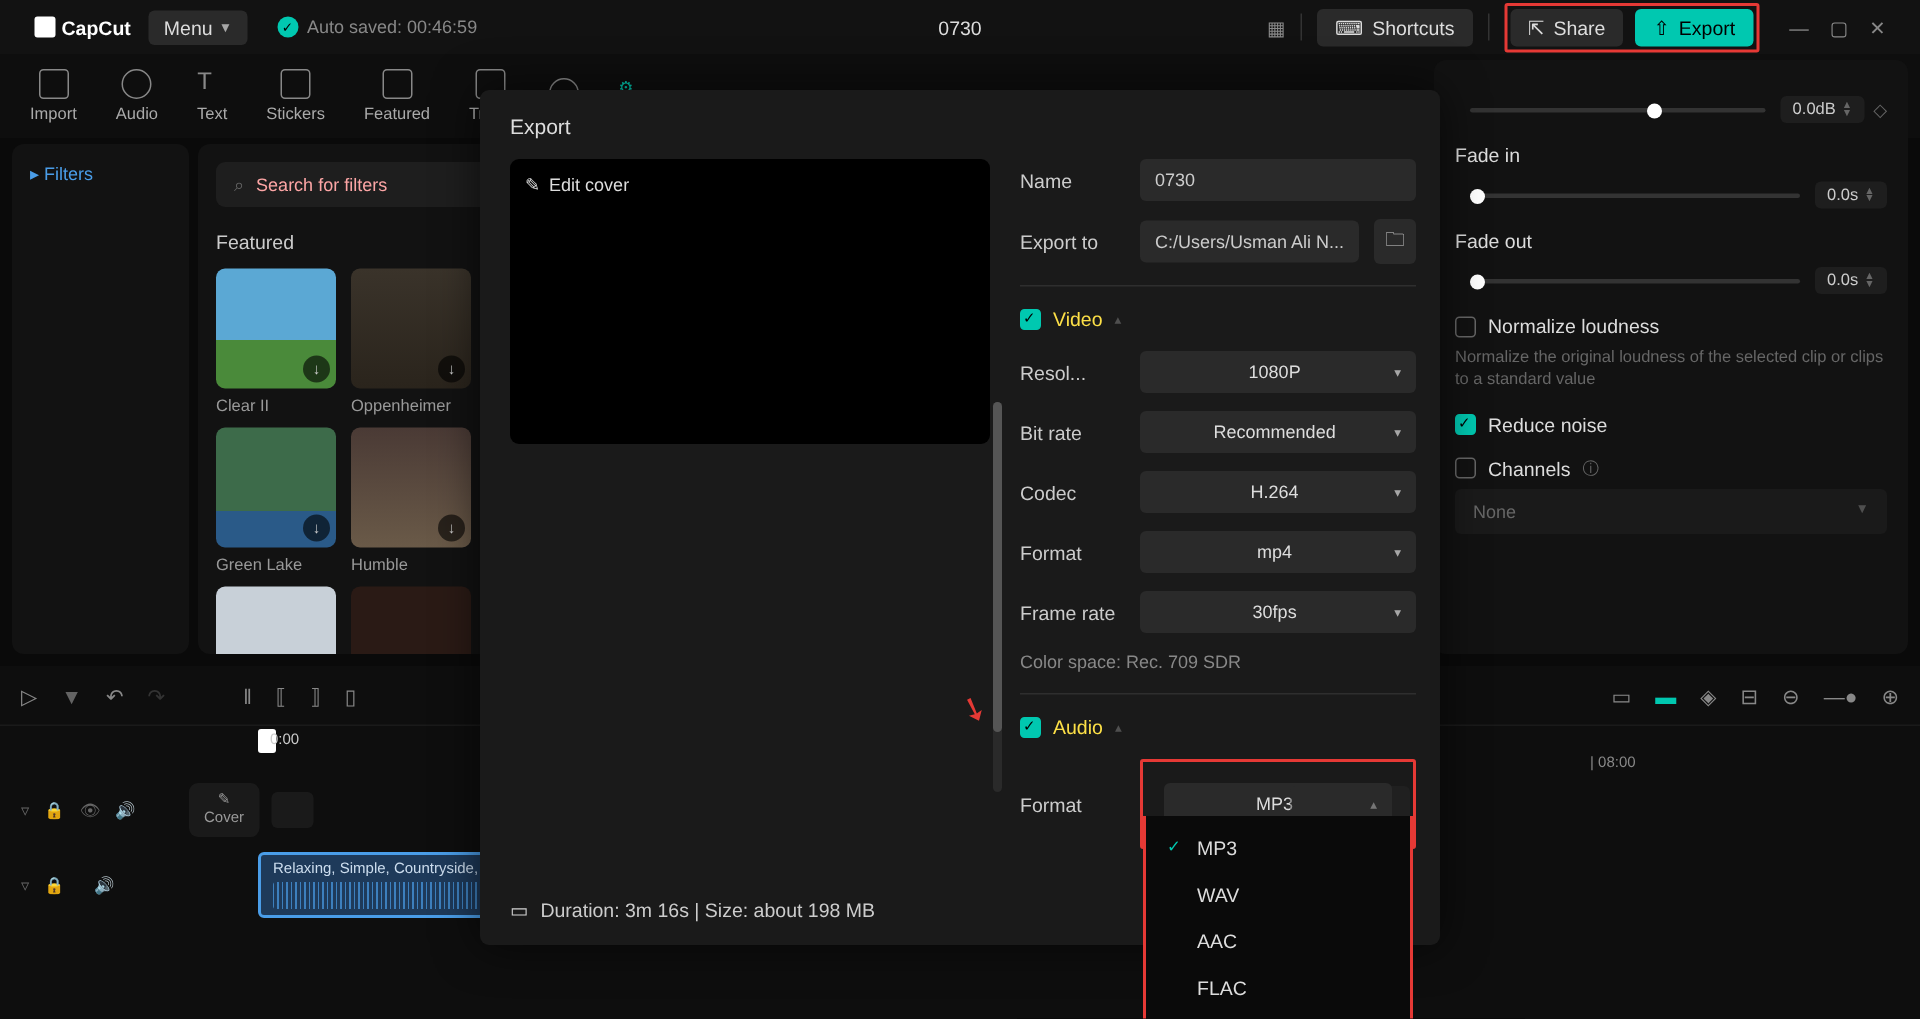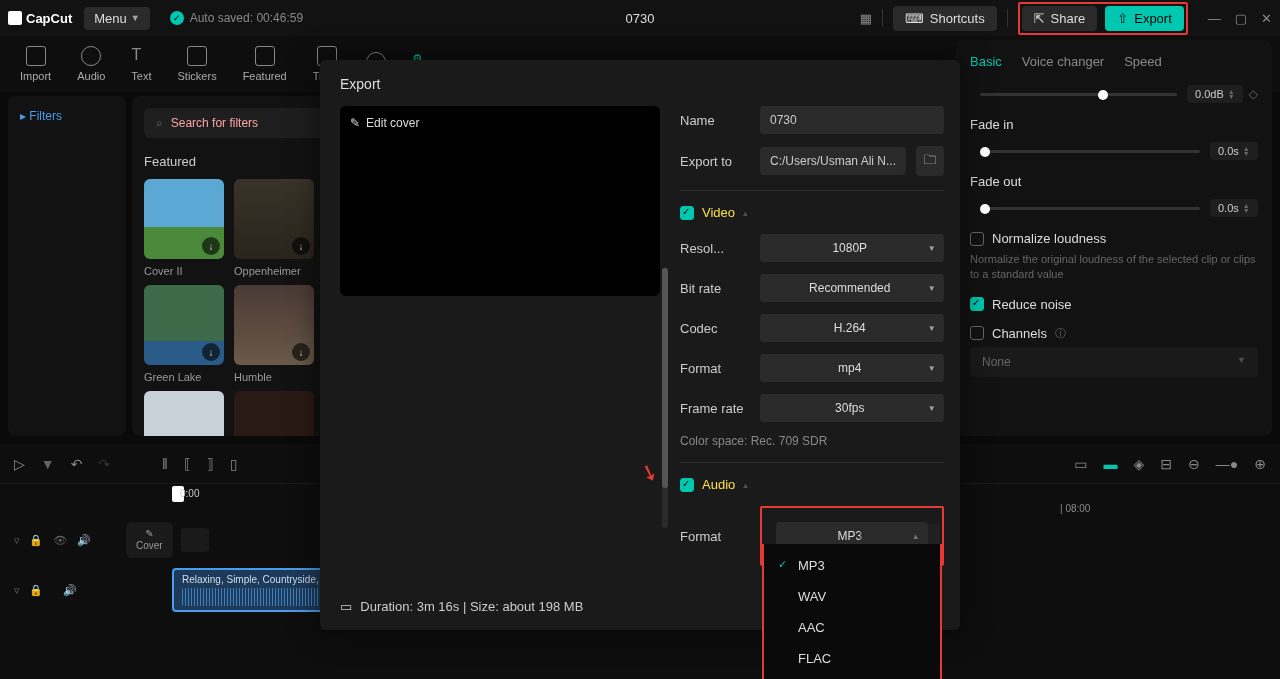--- a/index.html
+++ b/index.html
@@ -1,19 +1,19 @@
 <!DOCTYPE html>
 <html><head>
 <meta charset="utf-8">
 <style>
 * { margin: 0; padding: 0; box-sizing: border-box; font-family: -apple-system, BlinkMacSystemFont, "Segoe UI", sans-serif; }
 body { background: #0a0a0a; color: #ccc; width: 1280px; height: 679px; overflow: hidden; position: relative; font-size: 13px; }
 
 
-.topbar { height: 36px; background: #121212; display: flex; align-items: center; padding: 0 8px; gap: 12px; }
+.topbar { height: 36px; background: #121212; display: flex; align-items: center; padding: 0 23px; gap: 12px; }
 .logo { color: #fff; font-weight: 600; font-size: 13px; display: flex; align-items: center; gap: 4px; }
 .logo-icon { width: 14px; height: 14px; background: #fff; border-radius: 2px; position: relative; }
 .menu-btn { background: #2a2a2a; padding: 4px 10px; border-radius: 4px; color: #ddd; font-size: 13px; display: flex; align-items: center; gap: 4px; cursor: pointer; }
 .chevron { font-size: 9px; opacity: 0.7; }
 .autosave { color: #888; font-size: 12px; display: flex; align-items: center; gap: 6px; margin-left: 8px; }
 .check-icon { width: 14px; height: 14px; background: #00c8b0; border-radius: 50%; display: inline-flex; align-items: center; justify-content: center; color: #000; font-size: 9px; }
 .title-center { position: absolute; left: 50%; transform: translateX(-50%); color: #ddd; font-size: 13px; }
 .topbar-right { margin-left: auto; display: flex; align-items: center; gap: 10px; }
 .top-btn { background: #2a2a2a; padding: 5px 12px; border-radius: 4px; color: #ddd; font-size: 13px; display: flex; align-items: center; gap: 6px; cursor: pointer; }
 .export-btn { background: #00c8b0; color: #000; font-weight: 500; }
@@ -189,21 +189,21 @@
   <div class="search-bar">
     <span>⌕</span>
     <span style="color:#fca5a5">Search for filters</span>
   </div>
   <div class="featured-label">Featured</div>
   <div class="thumb-row">
     <div class="thumb">
         <div class="thumb-img ci1">
           <div class="thumb-dl">↓</div>
         </div>
-        <div class="thumb-label">Cover II</div>
+        <div class="thumb-label">Clear II</div>
       </div>
     <div class="thumb">
         <div class="thumb-img ci2">
           <div class="thumb-dl">↓</div>
         </div>
         <div class="thumb-label">Oppenheimer</div>
       </div>
   </div>
   <div class="thumb-row">
     <div class="thumb">
@@ -230,25 +230,20 @@
 </div>
 
 <div style="position:absolute;top:96px;left:568px;right:332px;height:340px;background:#121212;border-radius:8px;padding:12px">
   <div style="display:flex;justify-content:space-between;align-items:center">
     <span style="color:#888">Player</span>
     <span style="color:#666">≡</span>
   </div>
 </div>
 
 <div style="position:absolute;top:40px;right:8px;width:316px;height:396px;background:#121212;border-radius:8px;padding:14px;overflow:hidden">
-  <div class="right-tabs">
-    <span class="right-tab active">Basic</span>
-    <span class="right-tab">Voice changer</span>
-    <span class="right-tab">Speed</span>
-  </div>
   <div class="audio-row">
     <div class="slider-track">
         <div class="slider-thumb" style="left:60%"></div>
       </div>
     <div class="value-box">
         <span>0.0dB</span>
         <span class="stepper">
           <span>▲</span>
           <span>▼</span>
         </span>

